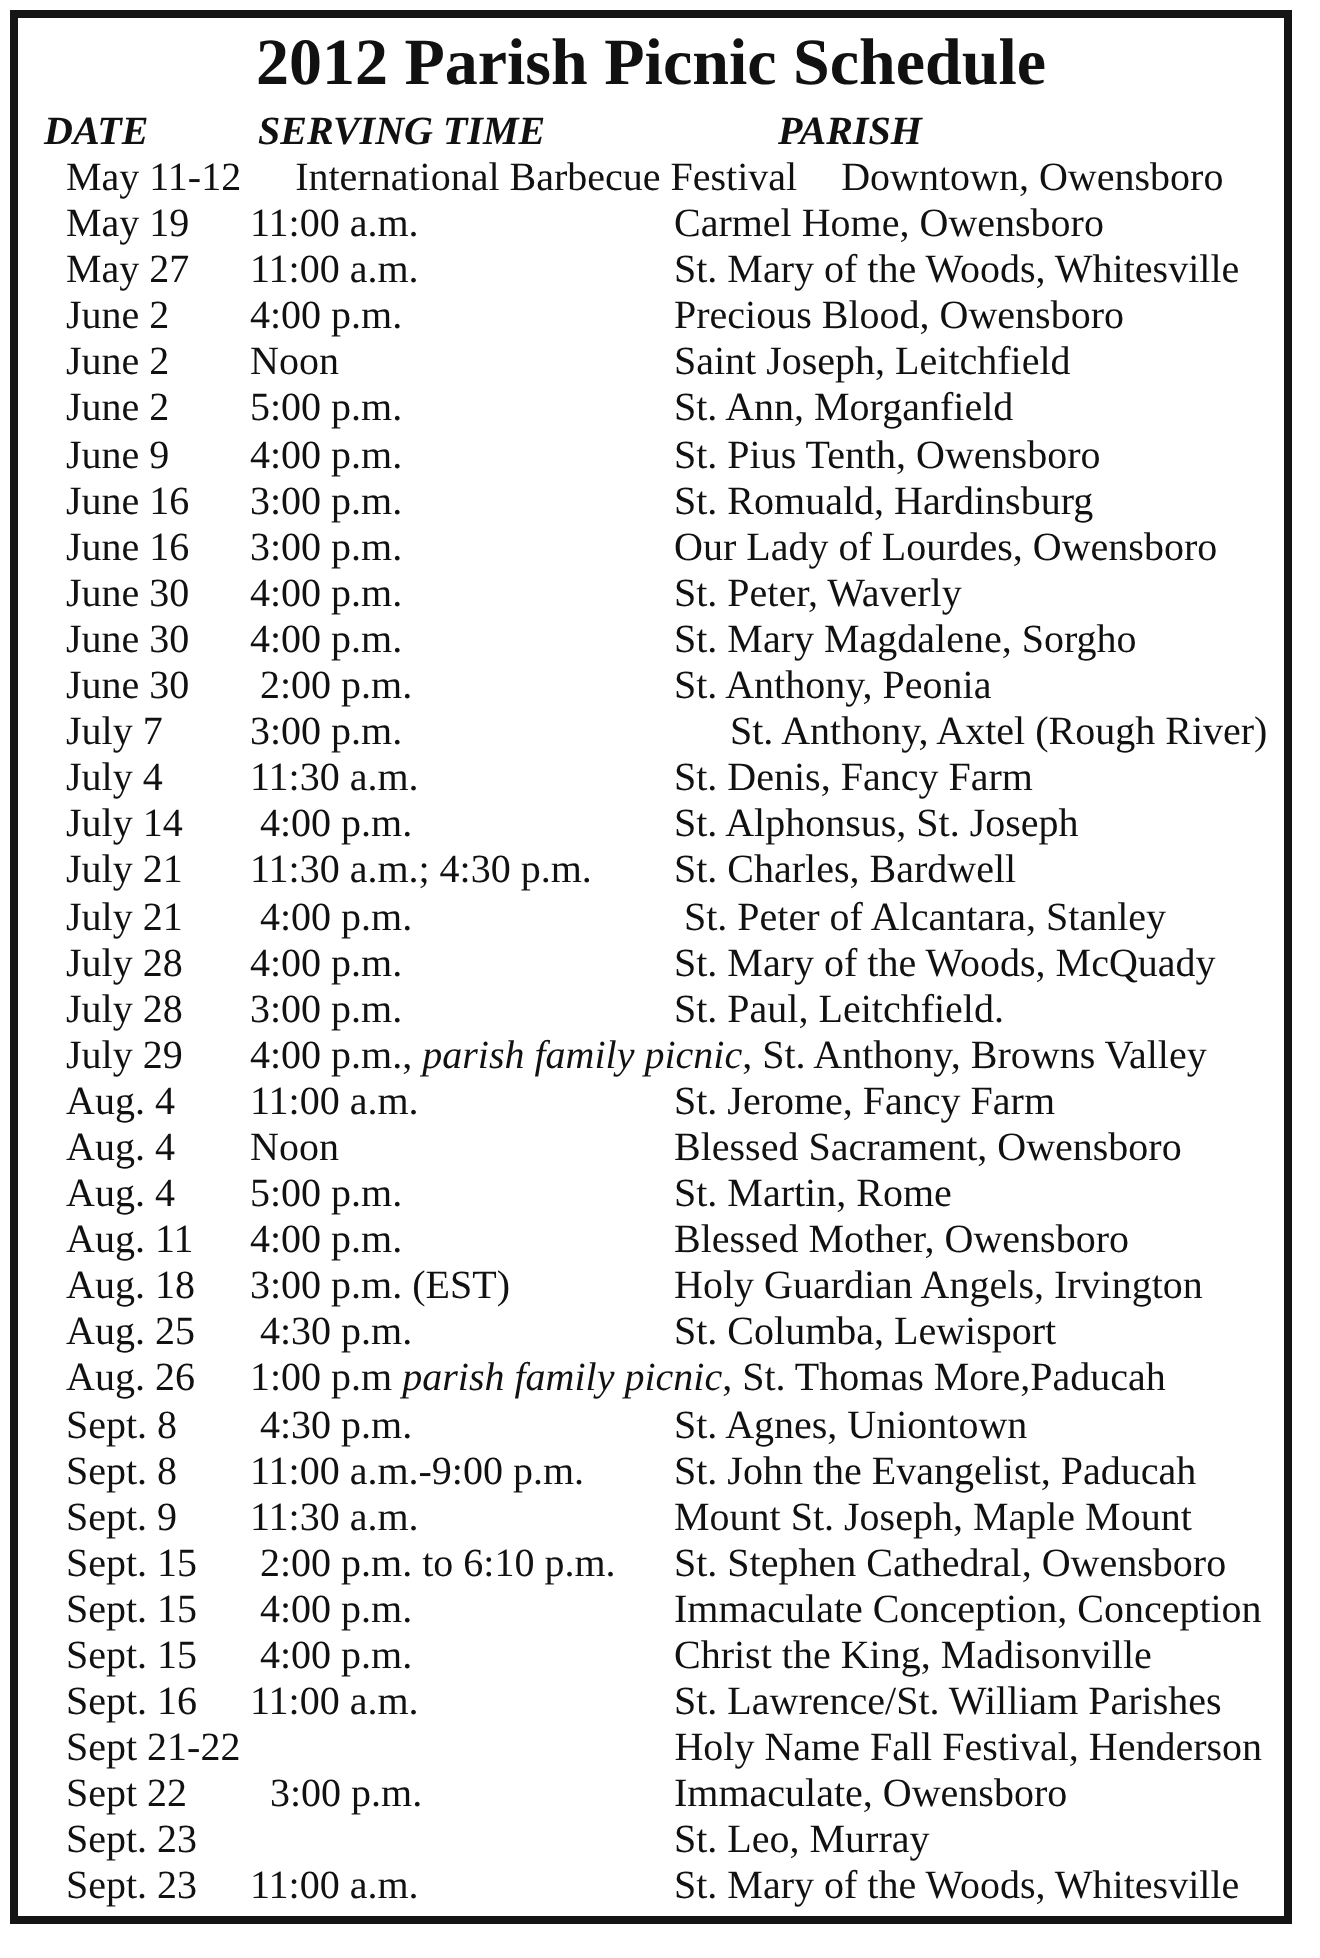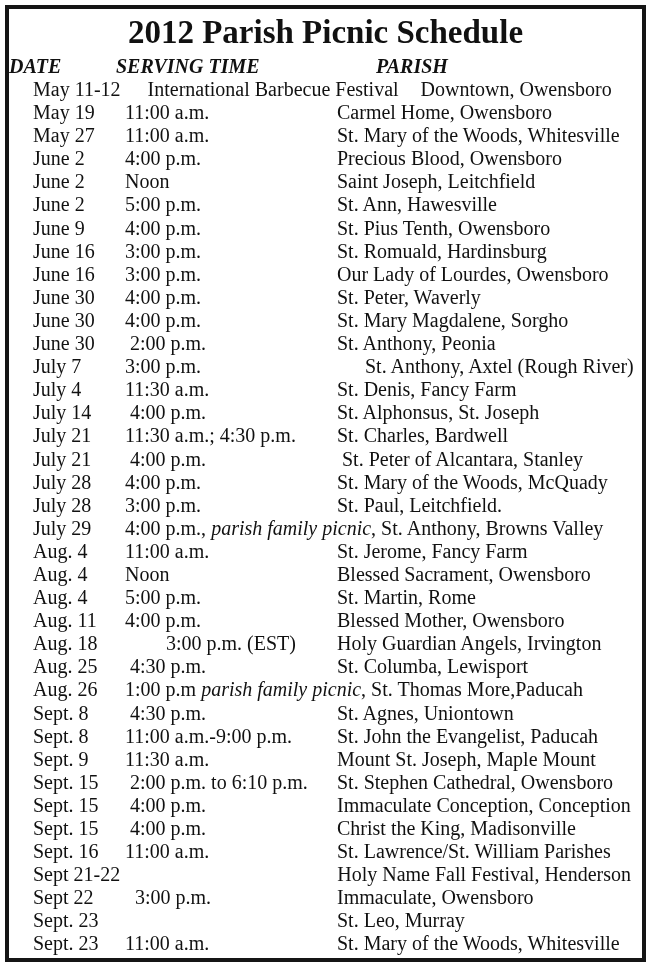--- a/index.html
+++ b/index.html
@@ -37,21 +37,21 @@
     white-space: nowrap;
   }
   .header-row {
     display: flex;
     font-weight: bold;
     font-style: italic;
     font-size: 20px;
     line-height: 23px;
     white-space: nowrap;
   }
-  .h-date   { width: 107px; flex: 0 0 auto; }
+  .h-date   { margin-left: 13px; width: 107px; flex: 0 0 auto; }
   .h-time   { width: 260px; flex: 0 0 auto; }
   .h-parish { flex: 1 1 auto; }
 
   .rows { font-size: 20px; line-height: 23.1px; }
   .row {
     display: flex;
     white-space: nowrap;
     align-items: baseline;
   }
   .c-date {
@@ -107,21 +107,21 @@
           <span class="c-parish" style="white-space: pre;">Precious Blood, Owensboro</span>
         </div>
         <div class="row">
           <span class="c-date">June 2</span>
           <span class="c-time" style="white-space: pre;">Noon</span>
           <span class="c-parish" style="white-space: pre;">Saint Joseph, Leitchfield</span>
         </div>
         <div class="row">
           <span class="c-date">June 2</span>
           <span class="c-time" style="white-space: pre;">5:00 p.m.</span>
-          <span class="c-parish" style="white-space: pre;">St. Ann, Hawesville</span>
+          <span class="c-parish" style="white-space: pre;">St. Ann, Morganfield</span>
         </div>
         <div class="row">
           <span class="c-date">June 9</span>
           <span class="c-time" style="white-space: pre;">4:00 p.m.</span>
           <span class="c-parish" style="white-space: pre;">St. Pius Tenth, Owensboro</span>
         </div>
         <div class="row">
           <span class="c-date">June 16</span>
           <span class="c-time" style="white-space: pre;">3:00 p.m.</span>
           <span class="c-parish" style="white-space: pre;">St. Romuald, Hardinsburg</span>
@@ -200,21 +200,21 @@
           <span class="c-time" style="white-space: pre;">5:00 p.m.</span>
           <span class="c-parish" style="white-space: pre;">St. Martin, Rome</span>
         </div>
         <div class="row">
           <span class="c-date">Aug. 11</span>
           <span class="c-time" style="white-space: pre;">4:00 p.m.</span>
           <span class="c-parish" style="white-space: pre;">Blessed Mother, Owensboro</span>
         </div>
         <div class="row">
           <span class="c-date">Aug. 18</span>
-          <span class="c-time" style="white-space: pre; text-align: center;">3:00 p.m. (EST)</span>
+          <span class="c-time" style="white-space: pre;">3:00 p.m. (EST)</span>
           <span class="c-parish" style="white-space: pre; font-family: Liberation Serif, serif;">Holy Guardian Angels, Irvington</span>
         </div>
         <div class="row">
           <span class="c-date">Aug. 25</span>
           <span class="c-time" style="white-space: pre;"> 4:30 p.m.</span>
           <span class="c-parish" style="white-space: pre;">St. Columba, Lewisport</span>
         </div>
         <div class="row">
           <span class="c-date">Aug. 26</span>
           <span class="c-flow"><span>1:00 p.m </span><i>parish family picnic</i><span>, St. Thomas More,Paducah</span></span>

